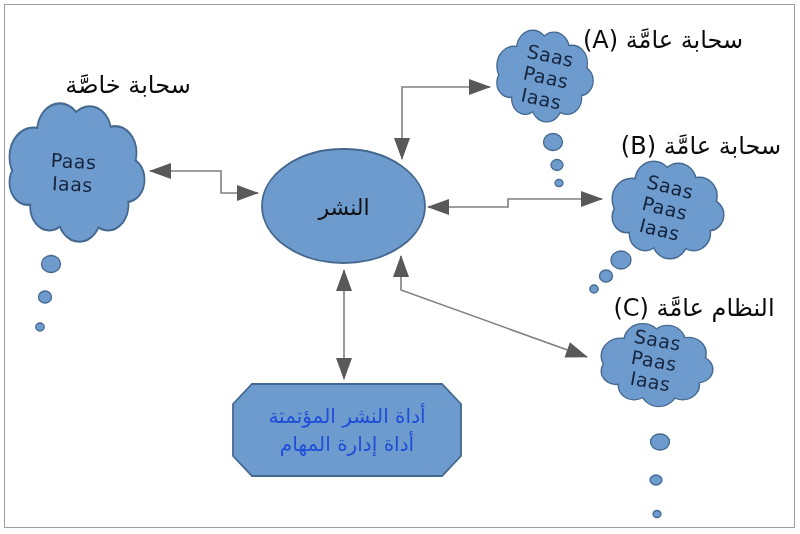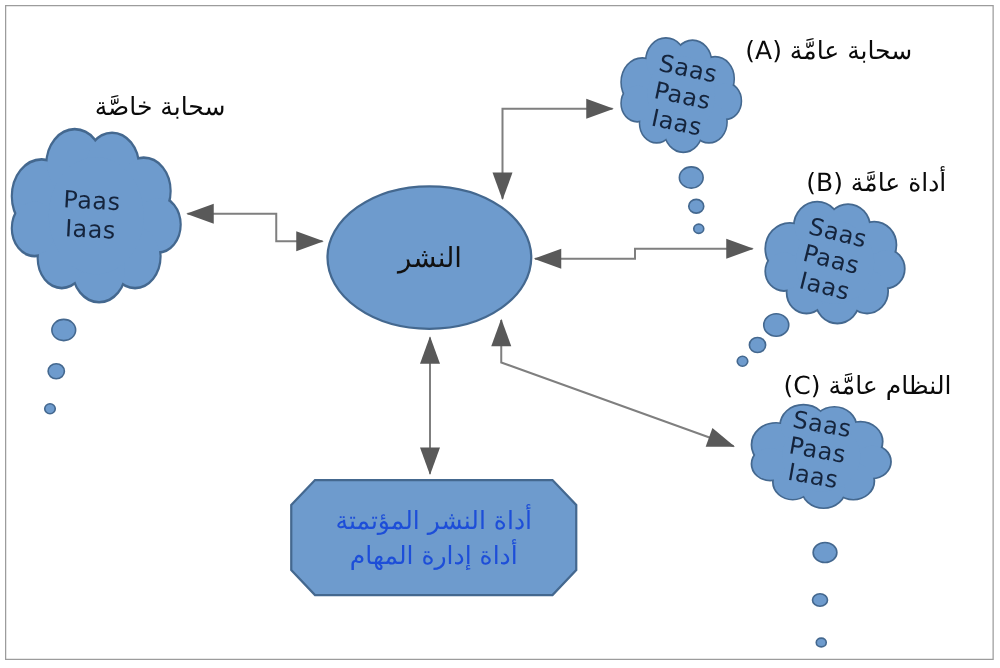--- a/index.html
+++ b/index.html
@@ -16,21 +16,21 @@
   .connector{fill:none;stroke:#7f7f7f;stroke-width:1.6;}
 
   .txt{
     position:absolute;transform:translate(-50%,-50%);
     text-align:center;color:#111111;white-space:nowrap;
   }
   .services{
     white-space:pre-line;font-size:19px;line-height:23px;
     color:#15243c;letter-spacing:0.5px;
   }
-  .label-ar{font-size:20px;color:#0a0a0a;}
+  .label-ar{font-size:24px;color:#0a0a0a;}
 
   #t-network{left:344px;top:207px;font-size:22px;}
   #t-private-title{left:88px;top:85px;margin-left:40px;}
   #t-a-title{left:663px;top:40px;}
   #t-b-title{left:701px;top:146px;}
   #t-c-title{left:694px;top:308px;}
 
   #t-private-sv{left:73px;top:173px;transform:translate(-50%,-50%) rotate(3deg);}
   #t-a-sv{left:546px;top:77px;line-height:22px;transform:translate(-50%,-50%) rotate(12deg);}
   #t-b-sv{left:665px;top:208px;line-height:22px;transform:translate(-50%,-50%) rotate(14deg);}
@@ -102,21 +102,21 @@
 
     <ellipse cx="343.5" cy="206" rx="81.5" ry="57" fill="#6e9bcd" stroke="#44688f" stroke-width="1.8"></ellipse>
 
     <polygon points="252,384 442,384 461,404 461,456 442,476 252,476 233,456 233,404" fill="#6e9bcd" stroke="#44688f" stroke-width="1.8"></polygon>
   </svg>
 
   <div class="txt" id="t-network" dir="rtl">النشر</div>
 
   <div class="txt label-ar" id="t-private-title" dir="rtl">سحابة خاصَّة</div>
   <div class="txt label-ar" id="t-a-title" dir="rtl">سحابة عامَّة (A)</div>
-  <div class="txt label-ar" id="t-b-title" dir="rtl">أداة عامَّة (B)</div>
+  <div class="txt label-ar" id="t-b-title" dir="rtl">سحابة عامَّة (B)</div>
   <div class="txt label-ar" id="t-c-title" dir="rtl">النظام عامَّة (C)</div>
 
   <div class="txt services" id="t-private-sv">Paas
 Iaas</div>
   <div class="txt services" id="t-a-sv">Saas
 Paas
 Iaas</div>
   <div class="txt services" id="t-b-sv">Saas
 Paas
 Iaas</div>

